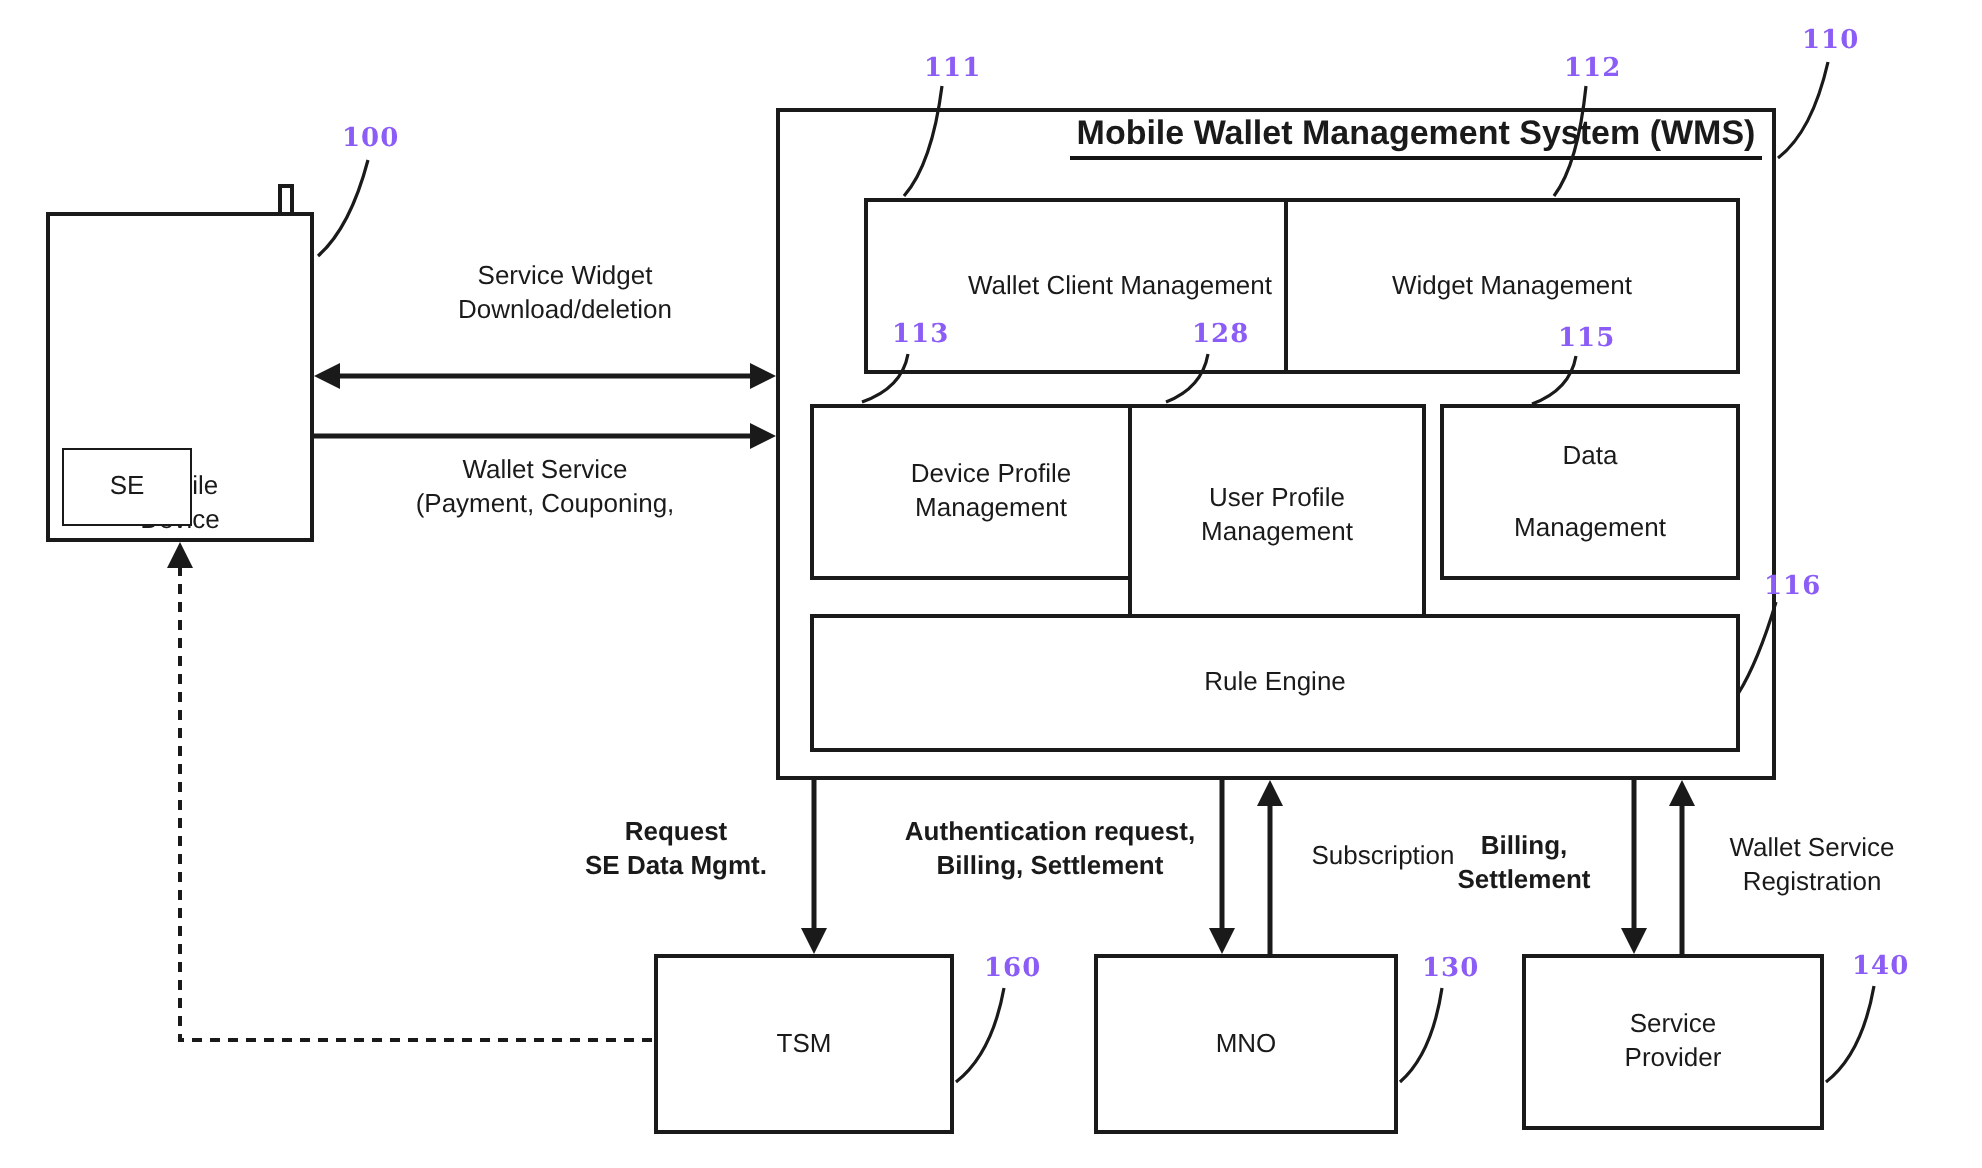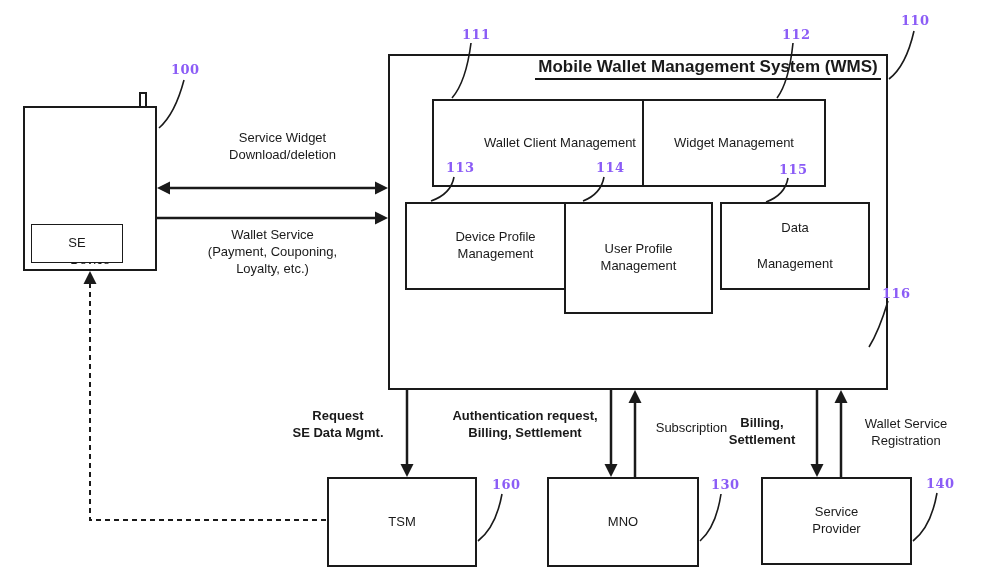--- a/index.html
+++ b/index.html
@@ -41,67 +41,69 @@
 </head>
 <body>
 
 <div id="stage">
 
   <div id="antenna"></div>
   <div id="mobile-device" class="box thick" style="left:23px;top:106px;width:134px;height:165px;">
     <span>Mobile</span>
     <span>Device</span>
   </div>
-  <div class="box" style="left:31px;top:224px;width:92px;height:39px;border-width:1.5px;">
+  <div class="box" style="left:31px;top:224px;width:65px;height:39px;border-width:1.5px;">
     <span>SE</span>
   </div>
 
   <div class="box thick" style="left:388px;top:54px;width:500px;height:336px;"></div>
   <div id="wms-title">
     <span>Mobile Wallet Management System (WMS)</span>
   </div>
 
   <div class="box" style="left:404px;top:99px;width:256px;height:88px;margin-left:28px;">
     <span>Wallet Client Management</span>
   </div>
-  <div class="box" style="left:642px;top:99px;width:184px;height:88px;">
+  <div class="box" style="left:642px;top:99px;width:228px;height:88px;">
     <span>Widget Management</span>
   </div>
   <div class="box" style="left:405px;top:202px;width:181px;height:88px;">
     <span>Device Profile</span>
     <span>Management</span>
   </div>
   <div class="box" style="left:564px;top:202px;width:149px;height:112px;">
     <span>User Profile</span>
     <span>Management</span>
   </div>
   <div class="box" style="left:720px;top:202px;width:150px;height:88px;gap:19px;">
     <span>Data</span>
     <span>Management</span>
+  </div>
+  <div class="box" style="left:405px;top:307px;width:465px;height:69px;">
+    <span>Rule Engine</span>
   </div>
 
   <div class="box thick" style="left:547px;top:477px;width:152px;height:90px;">
     <span>MNO</span>
   </div>
   <div class="box thick" style="left:327px;top:477px;width:150px;height:90px;">
     <span>TSM</span>
   </div>
   <div class="box thick" style="left:761px;top:477px;width:151px;height:88px;">
     <span>Service</span>
     <span>Provider</span>
   </div>
 
   <div class="elabel" style="left:190px;top:129px;width:185px;">
     <span>Service Widget</span>
     <span>Download/deletion</span>
   </div>
   <div class="elabel" style="left:180px;top:226px;width:185px;">
     <span>Wallet Service</span>
     <span>(Payment, Couponing,</span>
-    <span>Loyalty, etc.)</span>
   </div>
   <div class="elabel right" style="left:278px;top:407px;width:120px;">
     <span>Request</span>
     <span>SE Data Mgmt.</span>
   </div>
   <div class="elabel right" style="left:440px;top:407px;width:170px;">
     <span>Authentication request,</span>
     <span>Billing, Settlement</span>
   </div>
   <div class="elabel" style="left:644px;top:419px;width:95px;">
@@ -114,21 +116,21 @@
   <div class="elabel left" style="left:851px;top:415px;width:110px;">
     <span>Wallet Service</span>
     <span>Registration</span>
   </div>
 
   <div class="ref" style="left:171px;top:62px;">100</div>
   <div class="ref" style="left:901px;top:13px;">110</div>
   <div class="ref" style="left:462px;top:27px;">111</div>
   <div class="ref" style="left:782px;top:27px;">112</div>
   <div class="ref" style="left:446px;top:160px;">113</div>
-  <div class="ref" style="left:596px;top:160px;">114</div>
+  <div class="ref" style="left:596px;top:160px;">128</div>
   <div class="ref" style="left:779px;top:162px;">115</div>
   <div class="ref" style="left:882px;top:286px;">116</div>
   <div class="ref" style="left:492px;top:477px;">160</div>
   <div class="ref" style="left:711px;top:477px;">130</div>
   <div class="ref" style="left:926px;top:476px;">140</div>
 
   <svg class="overlay" width="991" height="584" viewBox="0 0 991 584">
     <g stroke="#1a1a1a" fill="#1a1a1a">
 
       <line x1="166" y1="188" x2="380" y2="188" stroke-width="2.5"></line>

